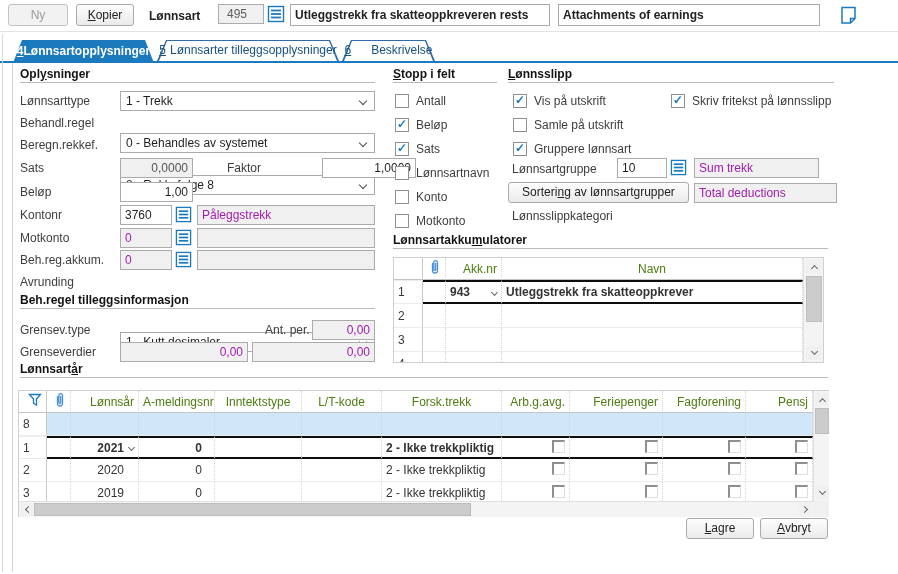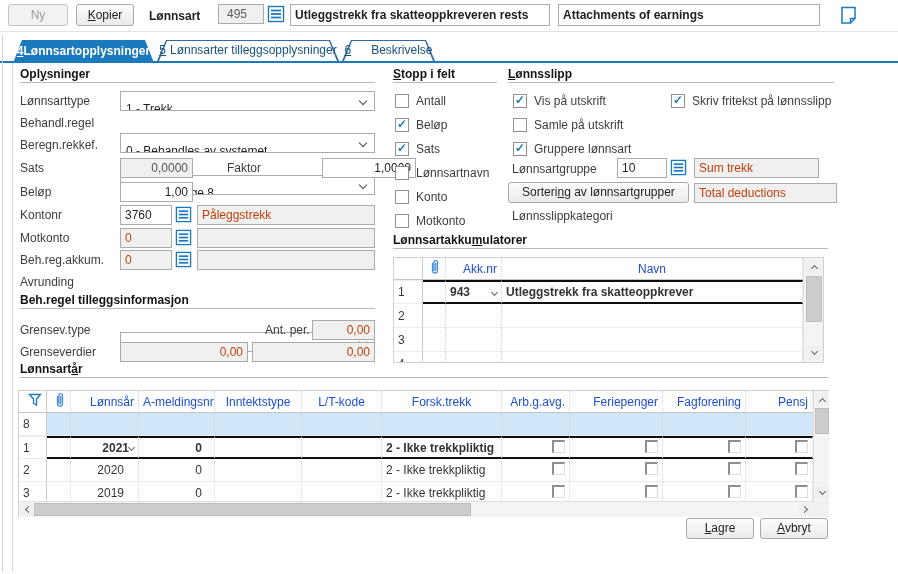--- a/index.html
+++ b/index.html
@@ -3,23 +3,23 @@
 <meta charset="utf-8">
 <style>
 *{box-sizing:border-box;margin:0;padding:0}
 html,body{width:898px;height:574px;background:#fff;font-family:"Liberation Sans",sans-serif;font-size:12px;color:#333;overflow:hidden}
 #app{position:relative;width:898px;height:574px;background:#fff}
 .abs{position:absolute}
 .lbl{font-size:12px;color:#3d3d3d;white-space:nowrap}
 .bold{font-weight:bold}
 .mn{text-decoration:underline}
 .fld{border:1px solid #ababab;background:#fff;height:20px;line-height:18px;padding:0 4px;font-size:12px;color:#1f1f1f;white-space:nowrap;overflow:hidden}
-.fld.dis{background:#f0f0f0;color:#c2410c}
+.fld.dis{background:#f0f0f0;color:#a21caf}
 .fld.num{text-align:right}
-.dd{border:1px solid #ababab;background:#fff;height:20px;line-height:18px;padding:8px 20px 0 5px;font-size:12px;color:#1f1f1f;position:relative;white-space:nowrap;overflow:hidden}
+.dd{border:1px solid #ababab;background:#fff;height:20px;line-height:18px;padding:0 20px 0 5px;font-size:12px;color:#1f1f1f;position:relative;white-space:nowrap;overflow:hidden}
 .dd.dis{background:#efefef}
 .dd .chv{position:absolute;right:8px;top:6px}
 .chv{width:6px;height:6px;border-right:1.6px solid #4a4a4a;border-bottom:1.6px solid #4a4a4a;display:inline-block;transform:rotate(45deg)}
 .chv.sm{width:5px;height:5px;border-color:#666}
 .btn{border:1px solid #a9a9a9;border-radius:3px;background:linear-gradient(#fdfdfd,#eaeaea);font-size:12px;color:#222;text-align:center;cursor:default}
 .btn.dis{color:#9c9c9c;background:#f2f2f2;border-color:#c3c3c3}
 .sect{font-weight:bold;font-size:12px;color:#141414;white-space:nowrap}
 .sline{height:1px;background:#b9b9b9}
 .cbrow{display:flex;align-items:center;gap:7px;white-space:nowrap}
 .mcb{width:14px;height:14px;border:1px solid #8f8f8f;background:#fff;display:inline-block;position:relative;flex:none}
@@ -29,21 +29,21 @@
 
 .tab{position:absolute;top:0;cursor:default}
 .tshape{position:absolute;inset:0;clip-path:polygon(9px 0,calc(100% - 9px) 0,100% 100%,0 100%);background:#2e6ba8}
 .tshape.inner{background:#fff;clip-path:polygon(10px 1px,calc(100% - 10px) 1px,calc(100% - 2px) 100%,2px 100%)}
 .tab.active .tshape{background:#1b79bd}
 .tlabel{position:relative;text-align:center;line-height:20px;color:#17517e;z-index:1;font-size:12px}
 .tab.active .tlabel{color:#fff;font-weight:bold;line-height:22px}
 
 table{border-collapse:separate;border-spacing:0;table-layout:fixed;font-size:12px}
 .grid td,.grid th{border-right:1px dotted #d4d4d4;border-bottom:1px solid #ececec;padding:0 4px;overflow:hidden;white-space:nowrap;font-weight:normal;height:23px}
-.grid th{color:#1d4ed8;border-bottom:1px solid #c4c4c4;background:#fff;height:22px}
+.grid th{color:#4d7c0f;border-bottom:1px solid #c4c4c4;background:#fff;height:22px}
 .grid .rn{border-right:1px solid #c9c9c9;color:#3a3a3a;text-align:left;background:#fff}
 .grid .ar{text-align:right}
 .grid .ac{text-align:right}
 tr.hl td{background:#cfe7f8}
 tr.hl td.rn{background:#fff}
 tr.sel td{border-top:2px solid #0d0d0d;border-bottom:2px solid #0d0d0d;font-weight:bold}
 tr.sel td.rn{border-top:1px solid #ececec;border-bottom:1px solid #ececec;font-weight:normal}
 .combo-cell{display:flex;justify-content:space-between;align-items:center}
 
 .sbar{background:#f4f4f4;position:absolute}
@@ -348,21 +348,21 @@
           <td></td>
           <td></td>
               <td></td>
               <td></td>
               <td></td>
         </tr>
         <tr class="sel" style="height:23px">
           <td class="rn">1</td>
               <td></td>
           <td>
-                <span class="combo-cell" style="justify-content:flex-end;">
+                <span class="combo-cell" style="justify-content:flex-end;gap:5px">
                   <span>2021</span>
                   <span class="chv sm"></span>
                 </span>
               </td>
           <td class="ar" style="padding-right:12px">0</td>
           <td></td>
           <td></td>
           <td>2 - Ikke trekkpliktig</td>
           <td class="ac"><span class="ccb"></span></td>
           <td class="ac"><span class="ccb"></span></td>

